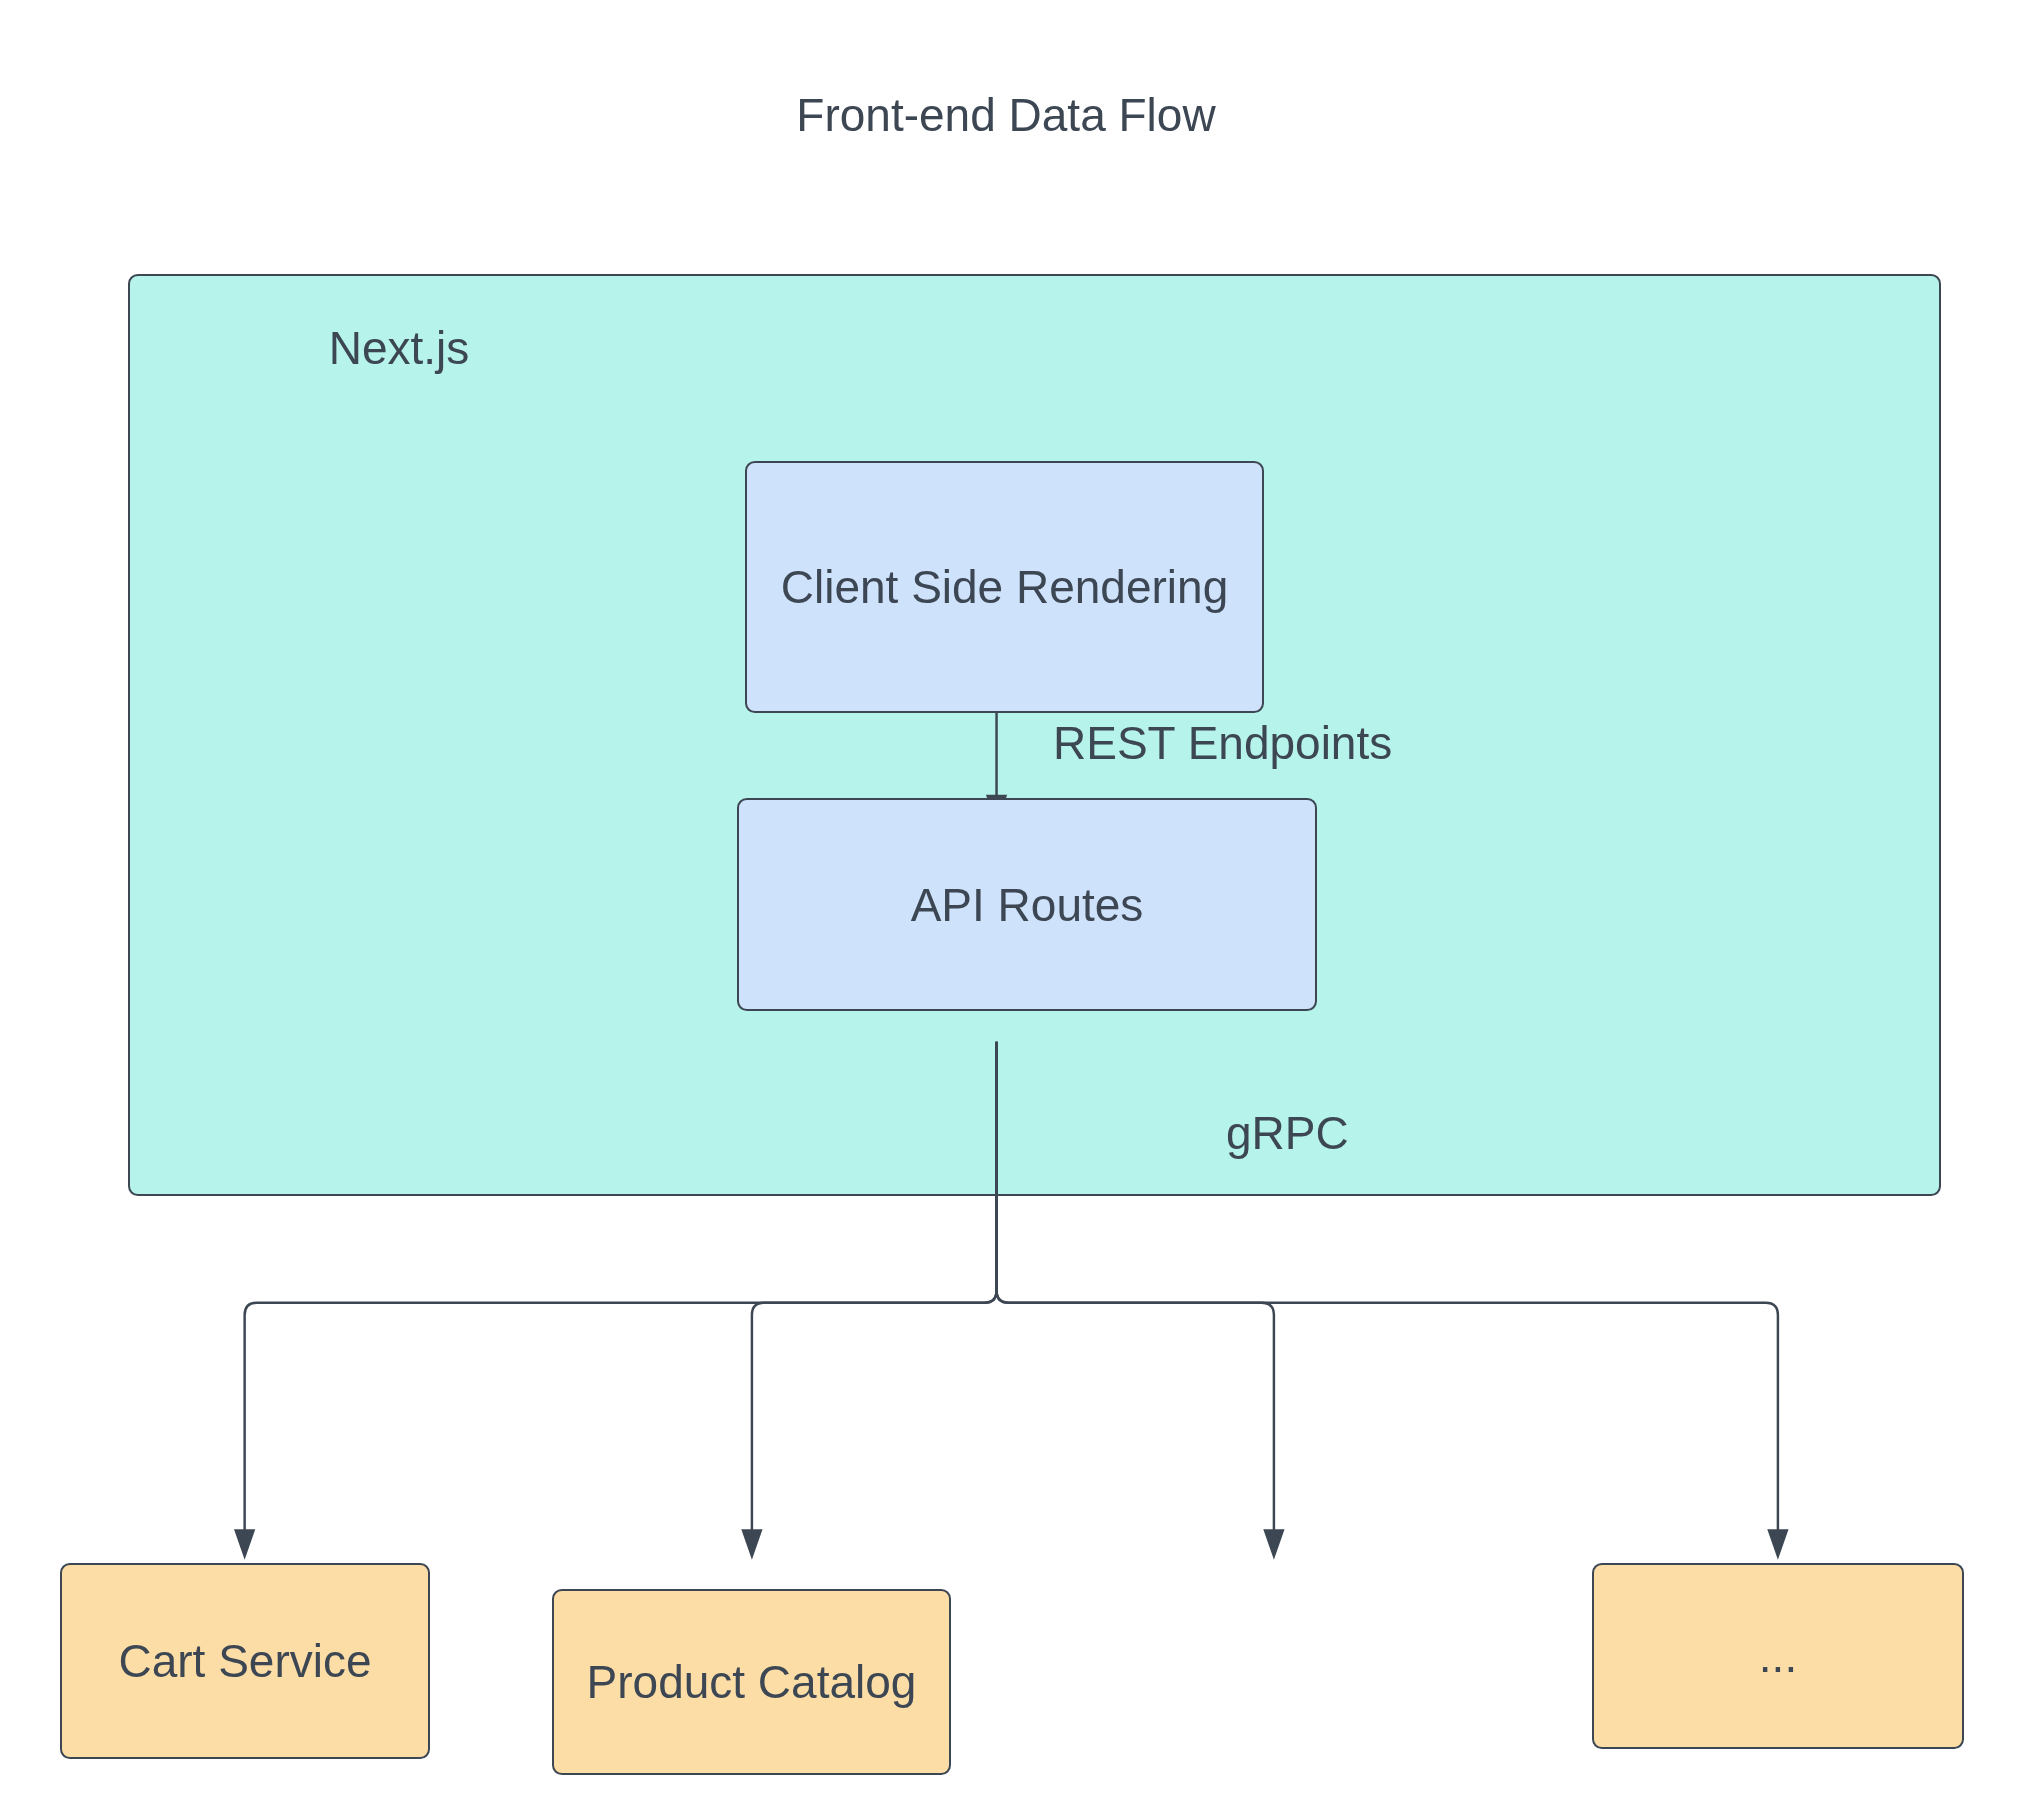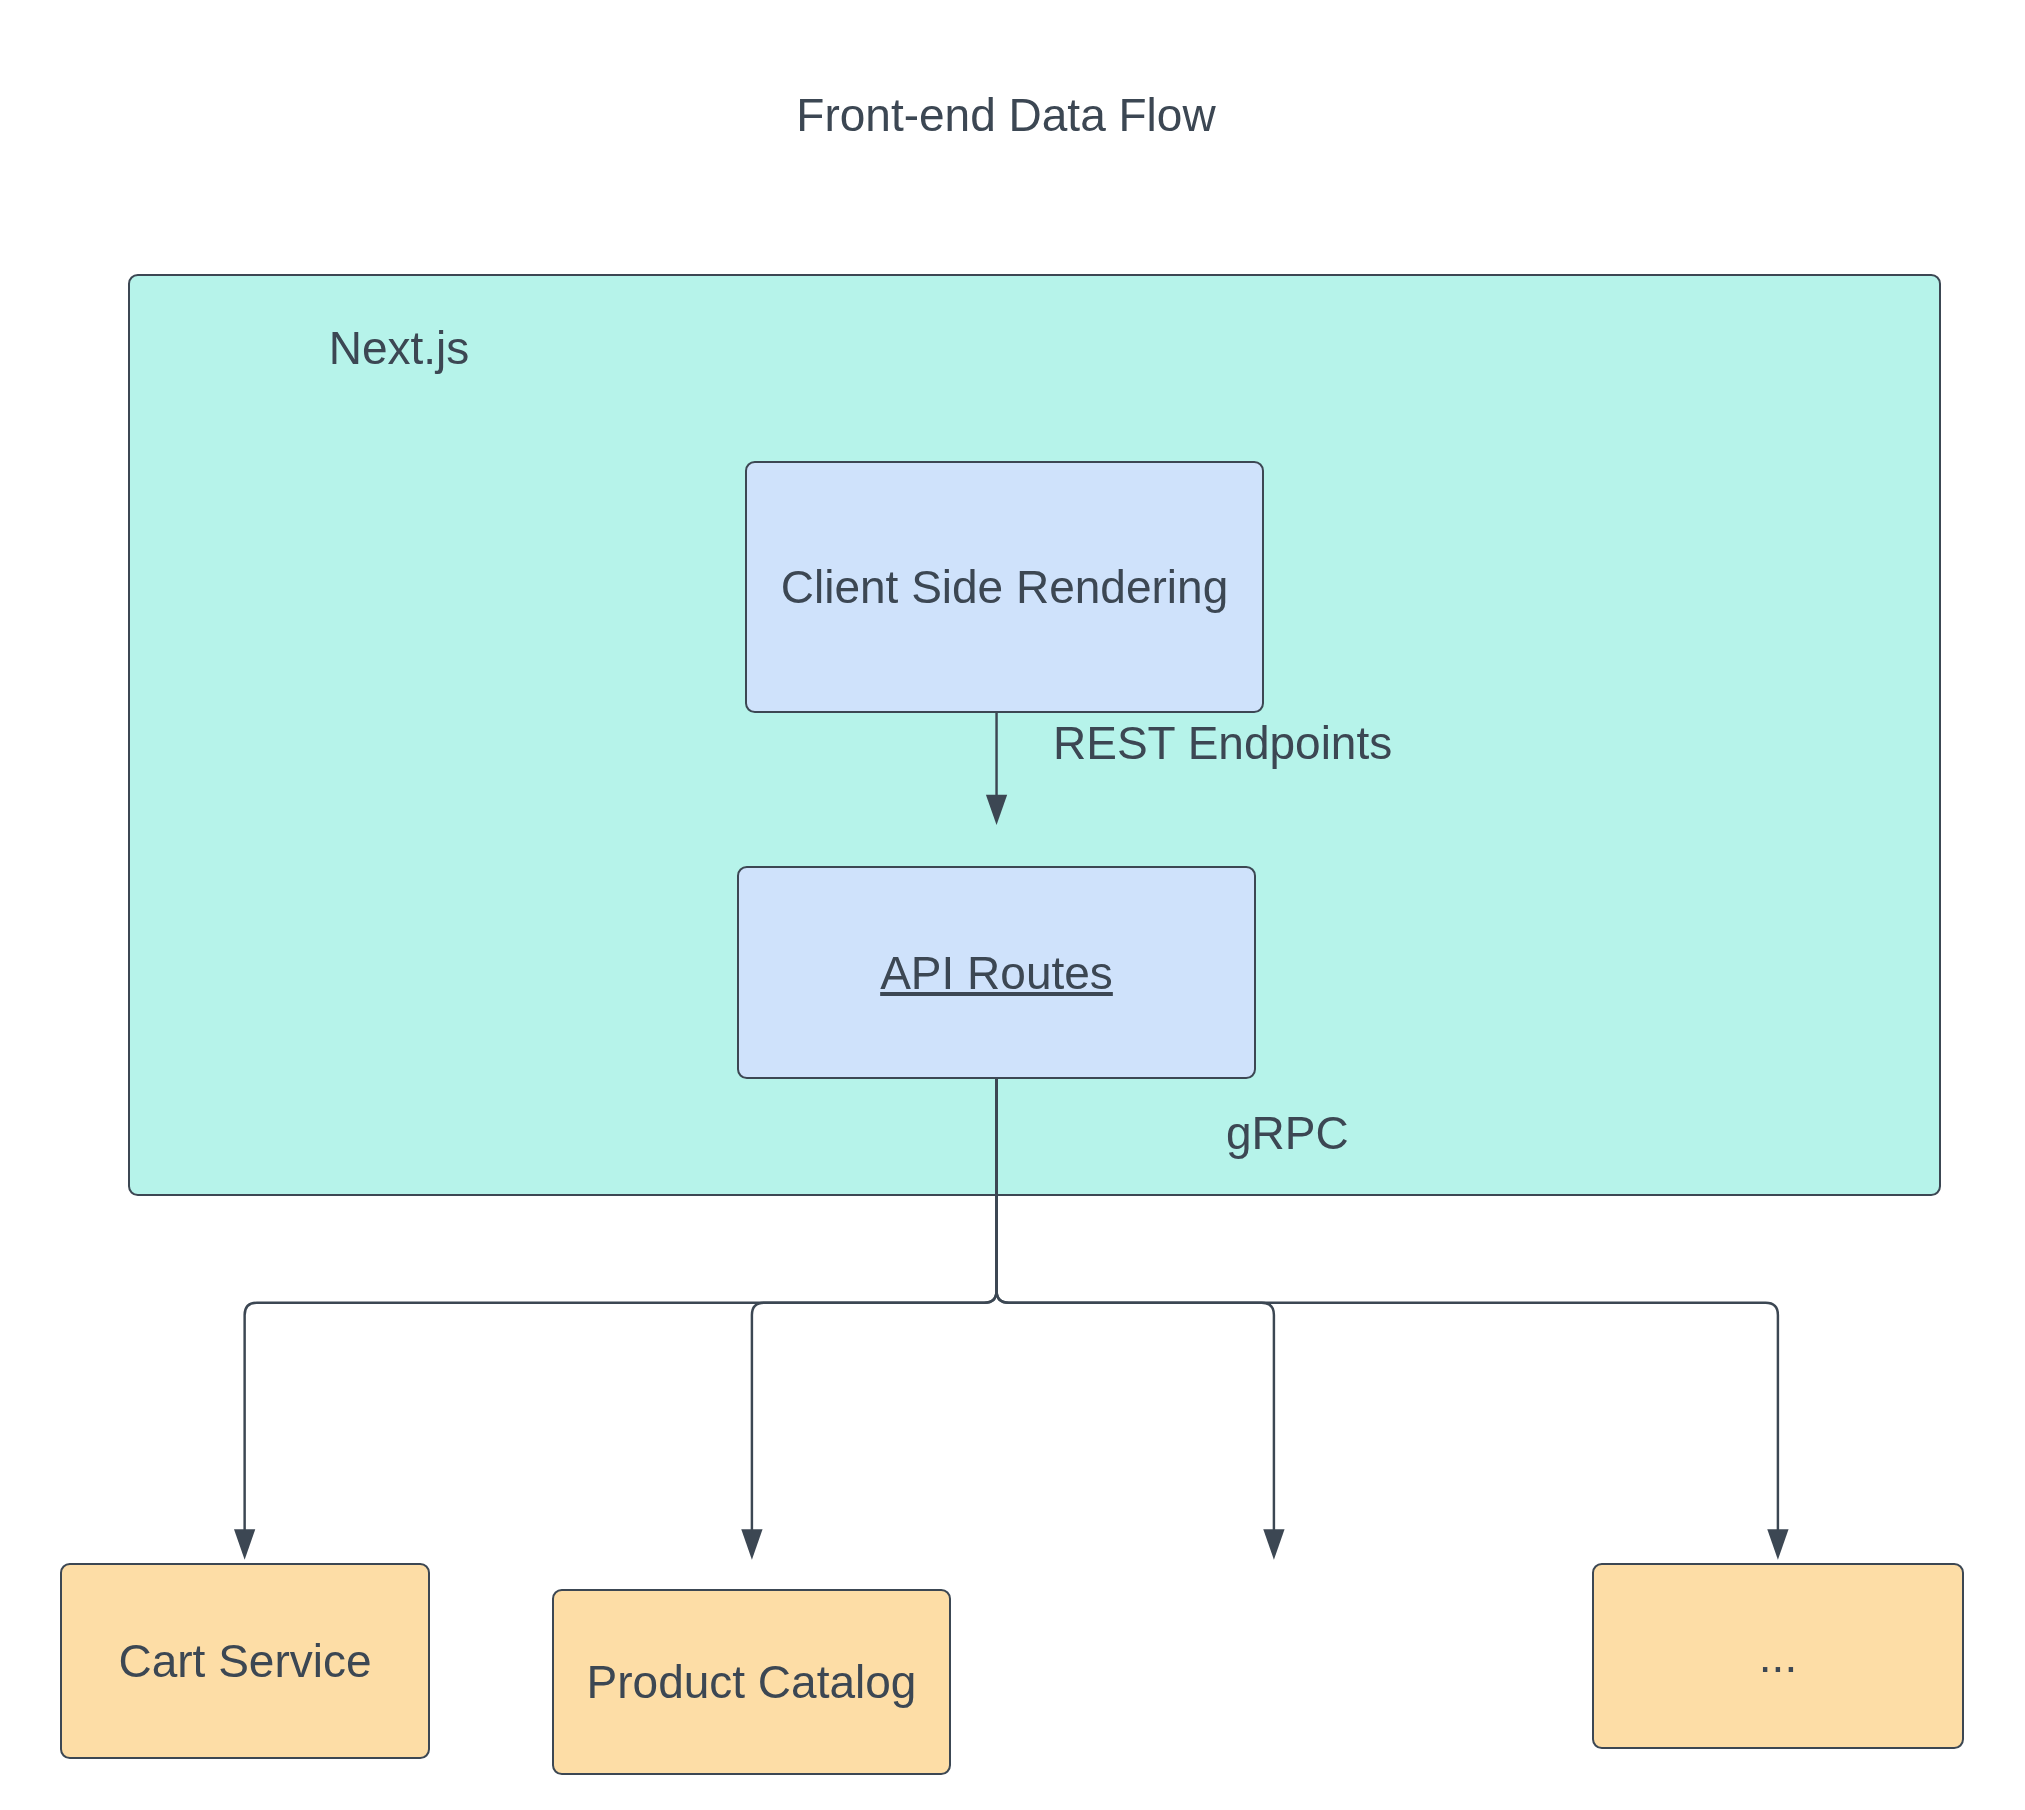--- a/index.html
+++ b/index.html
@@ -59,21 +59,21 @@
     align-items: center;
     justify-content: center;
     font-size: 46px;
     text-align: center;
     white-space: nowrap;
   }
   .node.blue   { background: var(--node_fill_blue); }
   .node.orange { background: var(--node_fill_orange); }
 
   .node-csr  { left: 737px;  top: 461px;  width: 519px; height: 252px; margin-left: 8px; }
-  .node-api  { left: 737px;  top: 866px; width: 519px; height: 213px; text-decoration: underline; }
+  .node-api  { left: 737px;  top: 798px; width: 580px; height: 213px; }
   .node-cart { left: 60px;   top: 1563px; width: 370px; height: 196px; }
   .node-cat  { left: 552px;  top: 1563px; width: 399px; height: 186px; margin-top: 26px; }
   .node-rec  { left: 1070px; top: 1563px; width: 409px; height: 186px; }
   .node-more { left: 1592px; top: 1563px; width: 372px; height: 186px; }
 
   .edge-label {
     position: absolute;
     transform: translateY(-50%);
     font-size: 46px;
     white-space: nowrap;

